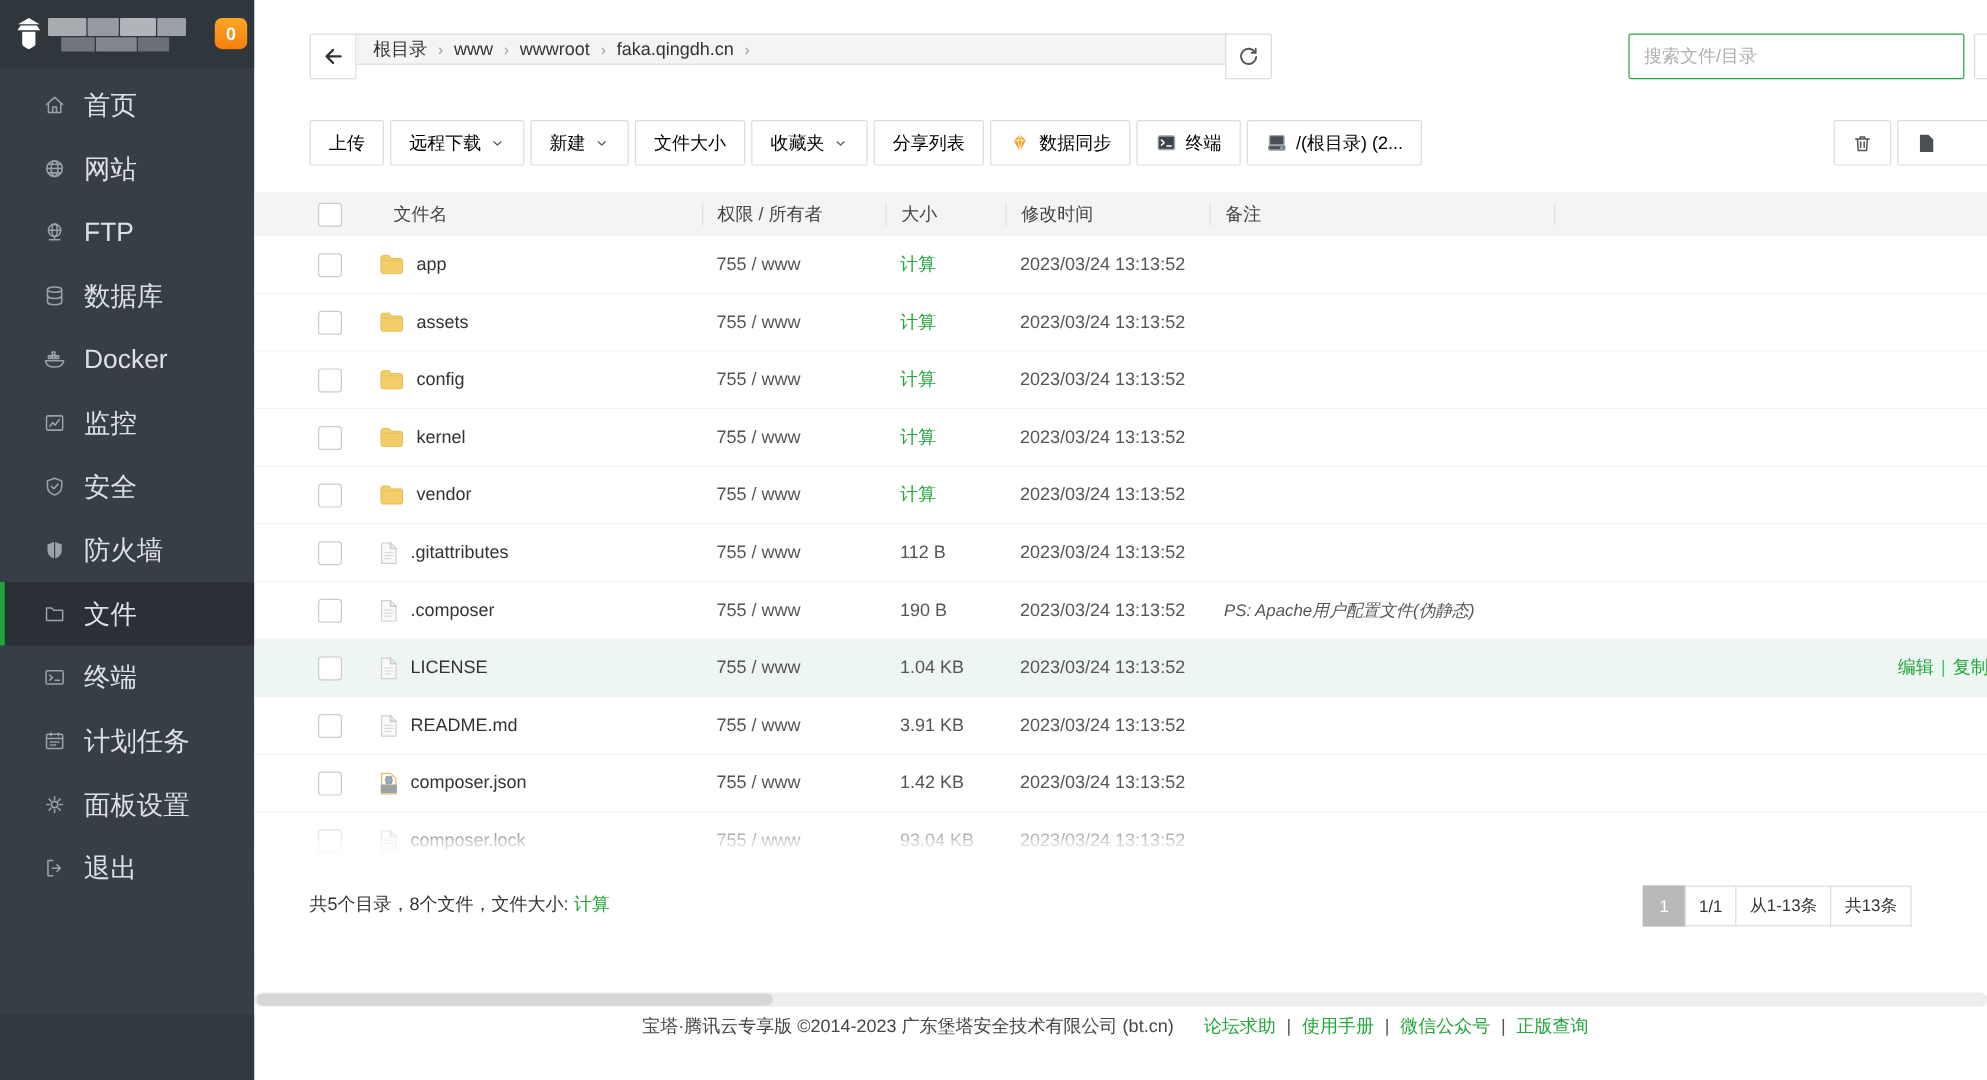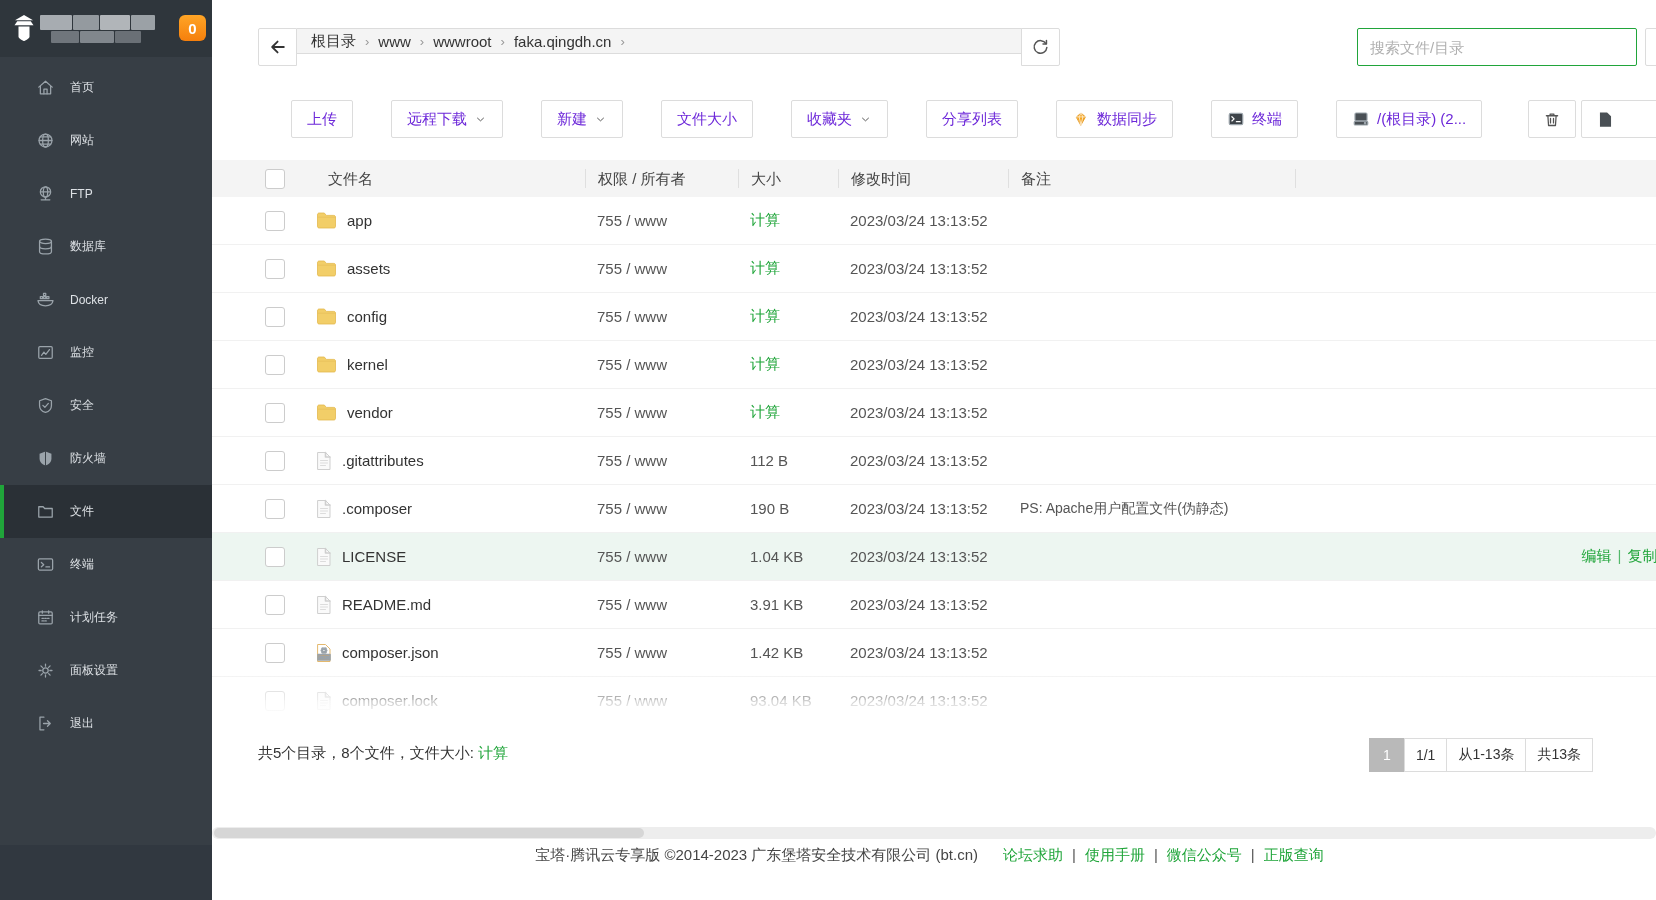--- a/index.html
+++ b/index.html
@@ -10,21 +10,21 @@
   .sidebar{position:absolute;left:0;top:0;width:212px;height:900px;background:#373e45;}
   .logo-bar{position:relative;height:57px;background:#2f363c;}
   .logo-svg{position:absolute;left:9px;top:13px;width:30px;height:30px;}
   .mosaic{position:absolute;left:40px;top:15px;width:120px;line-height:0;}
   .mosaic i{display:inline-block;border-radius:1px;margin:0 1px 1px 0;}
   .badge{position:absolute;right:6px;top:15px;min-width:27px;height:26px;border-radius:6px;
          background:linear-gradient(#ffa526,#f57f0c);color:#fff;font-weight:bold;font-size:15px;
          display:flex;align-items:center;justify-content:center;cursor:pointer;}
   .menu{padding-top:4px;}
   .side-item{position:relative;height:53px;display:flex;align-items:center;padding-left:36px;
-             color:#dde1e5;font-size:12px;cursor:pointer;}
+             color:#dde1e5;font-size:22px;cursor:pointer;}
   .side-item .si{width:19px;height:19px;margin-right:15px;flex:none;}
   .side-item.active{background:#2a3036;}
   .side-item.active::before{content:"";position:absolute;left:0;top:0;bottom:0;width:4px;background:#20a53a;}
   .sidebar-foot{position:absolute;left:0;bottom:0;width:100%;height:55px;background:#313840;}
 
   
   .main{position:absolute;left:212px;top:0;width:1444px;height:900px;background:#fff;overflow:hidden;}
 
   .crumb-wrap{position:absolute;left:46px;top:28px;width:802px;height:26px;display:flex;box-sizing:border-box;}
   .back-btn{width:39px;height:38px;background:#fff;border:1px solid #dcdcdc;display:flex;align-items:center;
@@ -38,21 +38,21 @@
                border-radius:0 2px 2px 0;padding:0;box-sizing:border-box;margin-left:-1px;}
 
   .search{position:absolute;left:1145px;top:28px;width:280px;height:38px;border:1px solid #20a53a;border-radius:2px;
           padding:0 12px;font-size:15px;color:#333;outline:none;box-sizing:border-box;font-family:inherit;}
   .search::placeholder{color:#b0b0b0;}
   .search-go{position:absolute;left:1433px;top:28px;width:42px;height:38px;border:1px solid #dcdcdc;background:#fff;
              border-radius:2px;box-sizing:border-box;display:flex;align-items:center;padding-left:10px;cursor:pointer;}
 
   .toolbar{position:absolute;left:46px;top:100px;display:flex;gap:5px;}
   .tbtn{height:38px;background:#fff;border:1px solid #dcdcdc;border-radius:2px;display:flex;align-items:center;
-        padding:0 15px;font-size:15px;color:#6d28d9;cursor:pointer;white-space:nowrap;box-sizing:border-box;font-family:inherit;margin-left:33px;}
+        padding:0 15px;font-size:15px;color:#000000;cursor:pointer;white-space:nowrap;box-sizing:border-box;font-family:inherit;}
   .tbtn .bi{width:18px;height:18px;margin-right:7px;flex:none;}
   .tbtn .cv{width:13px;height:13px;margin-left:7px;flex:none;}
   .rbtn{position:absolute;top:100px;height:38px;background:#fff;border:1px solid #dcdcdc;border-radius:2px;
         display:flex;align-items:center;padding:0 14px;cursor:pointer;box-sizing:border-box;}
   .rbtn .bi{width:19px;height:19px;}
 
   
   .table{position:absolute;left:0;top:160px;width:1628px;}
   .thead,.frow{display:grid;grid-template-columns:88px 285px 153px 100px 170px 287px 1fr;align-items:center;}
   .thead{height:37px;background:#f4f4f4;font-size:15px;color:#444;}
@@ -62,21 +62,21 @@
   .frow{height:47px;border-bottom:1px solid #f1f1f1;font-size:15px;color:#555;background:#fff;}
   .frow.hl{background:#edf6f1;}
   .cb{width:20px;height:20px;border:1px solid #ccc;border-radius:3px;background:#fff;margin-left:53px;
       cursor:pointer;box-sizing:border-box;display:block;}
   .ncell{display:flex;align-items:center;color:#333;cursor:pointer;}
   .ncell .fi{margin:0 10px 0 16px;flex:none;}
   .fi-folder{width:21px;height:17px;}
   .fi-file{width:16px;height:20px;}
   .cell{padding-left:12px;}
   .gl{color:#20a53a;cursor:pointer;text-decoration:none;}
-  .remark{font-size:14px;color:#555;}
+  .remark{font-size:14px;color:#555;font-style:italic;}
   .acts{text-align:right;white-space:nowrap;margin-right:-16px;font-size:15px;}
   .acts a{color:#20a53a;cursor:pointer;text-decoration:none;}
   .acts .asep{color:#53b96b;margin:0 6px;}
   .fade{position:absolute;left:0;top:505px;height:92px;width:100%;pointer-events:none;
         background:linear-gradient(rgba(255,255,255,0),#ffffff 62%);}
 
   
   .statusbar{position:absolute;left:0;top:700px;width:1444px;height:88px;
              background:linear-gradient(rgba(255,255,255,.25),#fff 42%);}
   .summary{position:absolute;left:46px;top:44px;font-size:15px;color:#333;}

